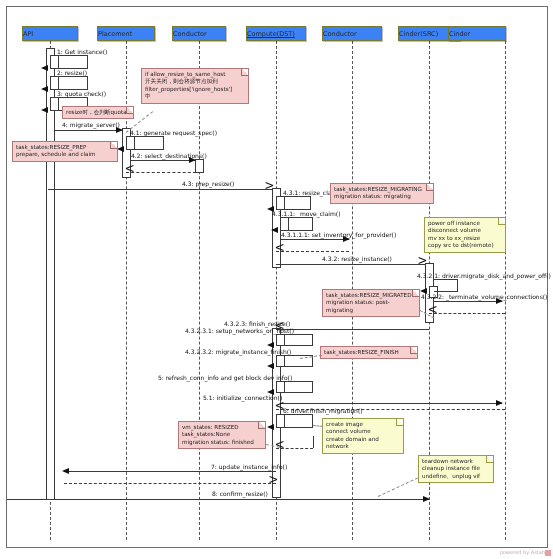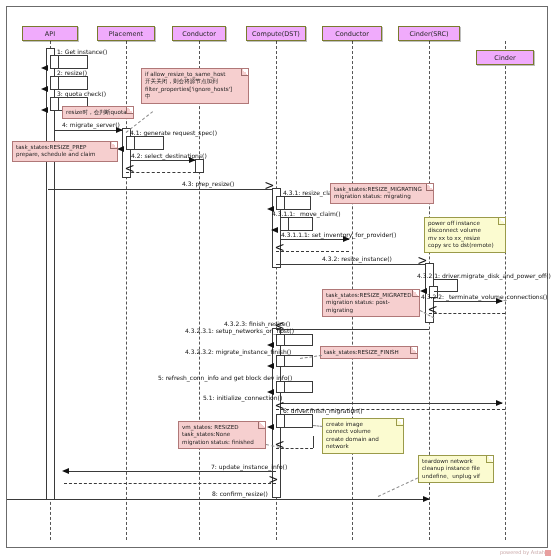--- a/index.html
+++ b/index.html
@@ -6,22 +6,22 @@
   body{font-family:"DejaVu Sans","Liberation Sans",sans-serif;}
   #canvas{position:relative;width:553px;height:559px;background:#ffffff;overflow:hidden;}
 
   
   .frame{position:absolute;left:6px;top:6px;width:540px;height:540px;border:1px solid #6b6b6b;background:#fff;}
   .frame-tab{position:absolute;left:6px;top:6px;height:15px;padding:0 10px 0 5px;border:1px solid #6b6b6b;border-top:none;border-left:none;
       background:#fff;border-bottom-right-radius:10px;font-size:7px;line-height:15px;color:#333;white-space:nowrap;}
   .frame-tab b{font-weight:bold;color:#000;}
 
   
-  .head{position:absolute;height:15px;border:1px solid #7a7a2e;background:#f0abfc;
-        font-size:6.5px;line-height:15px;text-align:center;color:#2a2a2a;box-sizing:border-box;
+  .head{position:absolute;height:15px;border:1px solid #7a7a2e;background:#3b82f6;
+        font-size:6.5px;line-height:15px;text-align:left;color:#2a2a2a;box-sizing:border-box;
         box-shadow:1px 1px 0 rgba(0,0,0,.25);}
   
   .lifeline{position:absolute;width:0;border-left:1px dashed #555;}
   
   .act{position:absolute;width:9px;background:#ffffff;border:1px solid #3a3a3a;box-sizing:border-box;}
 
   
   .msg{position:absolute;height:0;border-top:1px solid #3a3a3a;}
   .msg.dash{border-top:1px dashed #3a3a3a;}
   .arrowR{position:absolute;width:0;height:0;border-top:3.5px solid transparent;border-bottom:3.5px solid transparent;border-left:7px solid #111;}
@@ -68,27 +68,27 @@
   <div class="lifeline" style="left:352px;top:41px;height:499px;"></div>
   <div class="lifeline" style="left:429px;top:41px;height:499px;"></div>
   <div class="lifeline" style="left:505px;top:41px;height:499px;"></div>
 
   <div class="head" style="left:22px;top:26px;width:56px;">
     <span>API</span></div>
   <div class="head" style="left:97px;top:26px;width:58px;">
     <span>Placement</span></div>
   <div class="head" style="left:172px;top:26px;width:54px;">
     <span>Conductor</span></div>
-  <div class="head" style="left:246px;top:26px;width:60px;">
+  <div class="head" style="left:246px;top:26px;width:60px;text-decoration:underline;">
     <span>Compute(DST)</span></div>
   <div class="head" style="left:322px;top:26px;width:60px;">
     <span>Conductor</span></div>
   <div class="head" style="left:398px;top:26px;width:62px;">
     <span>Cinder(SRC)</span></div>
-  <div class="head" style="left:476px;top:26px;width:58px;margin-top:24px;">
+  <div class="head" style="left:448px;top:26px;width:58px;">
     <span>Cinder</span></div>
 
   <div class="act" style="left:46px;top:48px;height:452px;"></div>
   <div class="act" style="left:50px;top:55px;height:14px;"></div>
   <div class="act" style="left:50px;top:76px;height:14px;"></div>
   <div class="act" style="left:50px;top:97px;height:14px;"></div>
 
   <div class="act" style="left:122px;top:128px;height:50px;"></div>
   <div class="act" style="left:126px;top:136px;height:14px;"></div>
 

